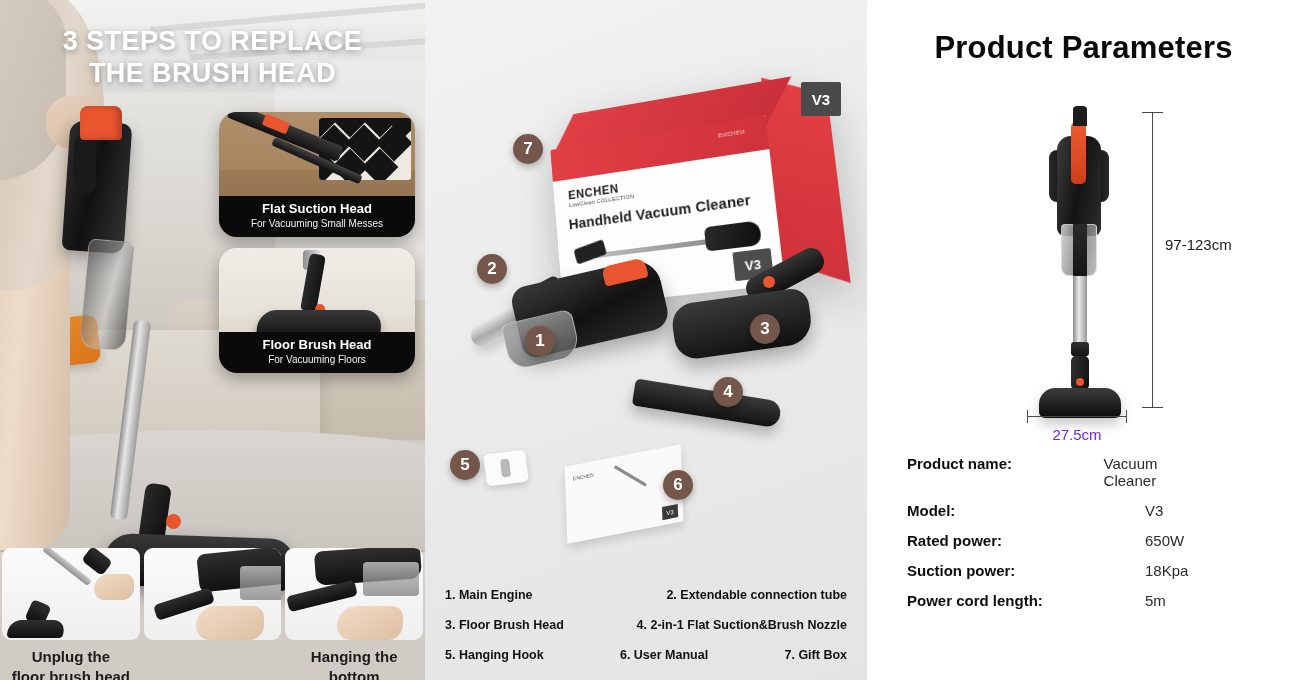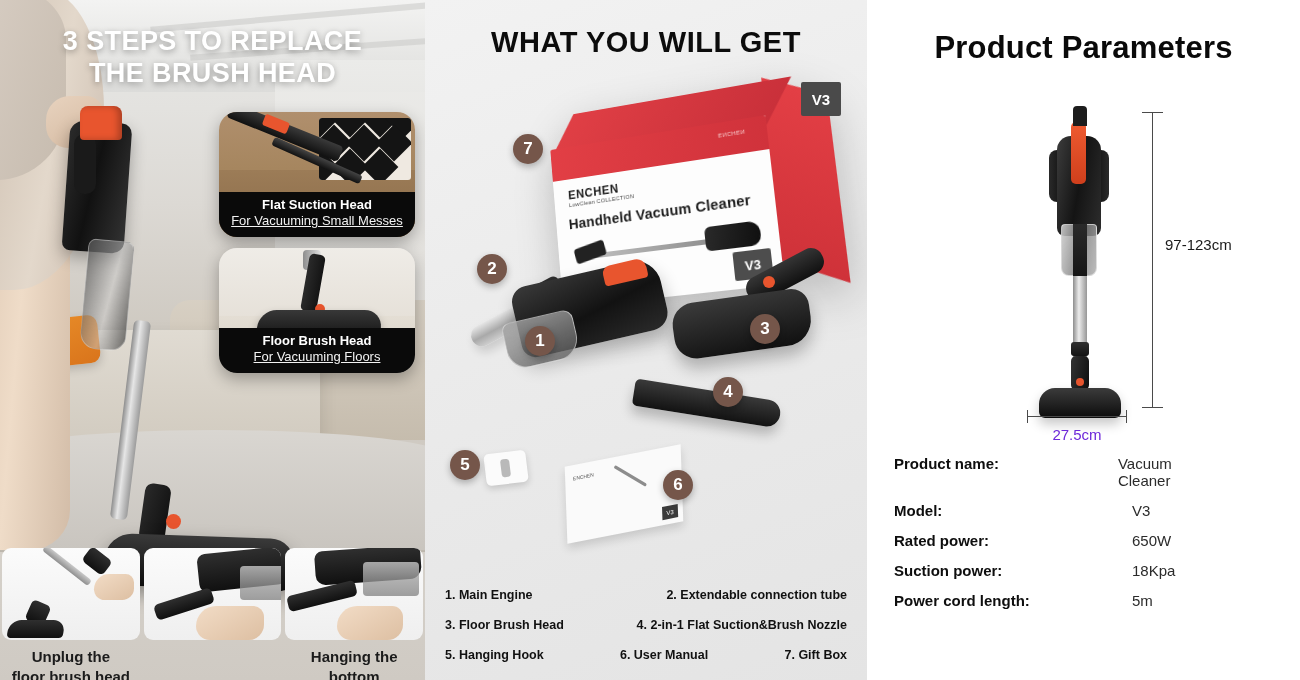--- a/index.html
+++ b/index.html
@@ -106,21 +106,21 @@
   .fi-two .fi-chrome { position:absolute; left:84px; top:2px; width:18px; height:20px;
     background:linear-gradient(90deg,#8d8d8d,#e2e2e2); border-radius:4px;}
   .fi-two .fi-head { position:absolute; left:38px; top:62px; width:124px; height:34px;
     background: linear-gradient(180deg,#383838,#0c0c0c); border-radius:18px 18px 8px 8px;
     transform: skewX(-6deg); box-shadow:0 5px 10px rgba(0,0,0,.3);}
   .fi-two .fi-dot { position:absolute; left:96px; top:56px; width:10px; height:10px;
     background:#e8552e; border-radius:50%; }
   .feat-cap { position:absolute; left:0; right:0; bottom:0; background:#0a0a0a;
     color:#fff; text-align:center; padding:6px 4px 7px; }
   .feat-cap .t1 { font-size:13px; font-weight:700; line-height:1.15; }
-  .feat-cap .t2 { font-size:13px; font-weight:400; line-height:1.3; opacity:.95;text-decoration:underline; }
+  .feat-cap .t2 { font-size:10px; font-weight:400; line-height:1.3; opacity:.95; }
 
   
   .steps-row { position:absolute; left:0; bottom:0; width:425px; height:132px;
     display:flex; gap:4px; padding:0 2px; }
   .step-item { flex:1; position:relative; }
   .step-thumb { position:relative; width:100%; height:92px; border-radius:9px;
     overflow:hidden; background: linear-gradient(180deg,#fbfbfb,#efefef); }
   .st-hand { position:absolute; background: linear-gradient(150deg,#f2dcc6,#ddbfa2);
     border-radius:26px 14px 20px 18px; }
   .st-dark { position:absolute; background: linear-gradient(180deg,#2f2f2f,#101010);
@@ -268,21 +268,21 @@
   .dim-v::before { top:0; } .dim-v::after { bottom:0; }
   .dim-v-label { position:absolute; left:298px; top:140px; font-size:15px; color:#1a1a1a; }
   .dim-h { position:absolute; left:160px; top:320px; width:100px; height:1px; background:#4a4a4a; }
   .dim-h::before, .dim-h::after { content:""; position:absolute; top:-6px; width:1px;
     height:13px; background:#4a4a4a; }
   .dim-h::before { left:0; } .dim-h::after { right:0; }
   .dim-h-label { position:absolute; left:140px; top:330px; width:140px; text-align:center;
     font-size:15px; color:#6d28d9; }
 
   
-  .spec-table { position:absolute; left:7px; top:455px; width:368px; padding:0 20px; }
+  .spec-table { position:absolute; left:0; top:455px; width:368px; padding:0 40px; }
   .spec-row { display:flex; align-items:baseline; margin-bottom:13px; }
   .spec-key { width:238px; font-size:15px; font-weight:700; color:#0e0e0e; }
   .spec-val { font-size:15px; font-weight:400; color:#2b2b2b; }
 </style>
 </head>
 <body>
 
 <div class="stage">
 
   <section class="panel-left">
@@ -392,21 +392,20 @@
         </div>
         <div class="step-cap">
           <span>Hanging the bottom</span><br>
           <span>firmly to the dust cup</span>
         </div>
       </div>
     </div>
   </section>
 
   <section class="panel-mid">
-    <h1 class="mid-title">WHAT YOU WILL GET</h1>
 
     <div class="mid-scene">
 
       <div class="box">
         <div class="box-side"></div>
         <div class="box-top"></div>
         <div class="box-front">
           <div class="box-redband">
             <div class="box-mirror">ENCHEN</div>
           </div>

